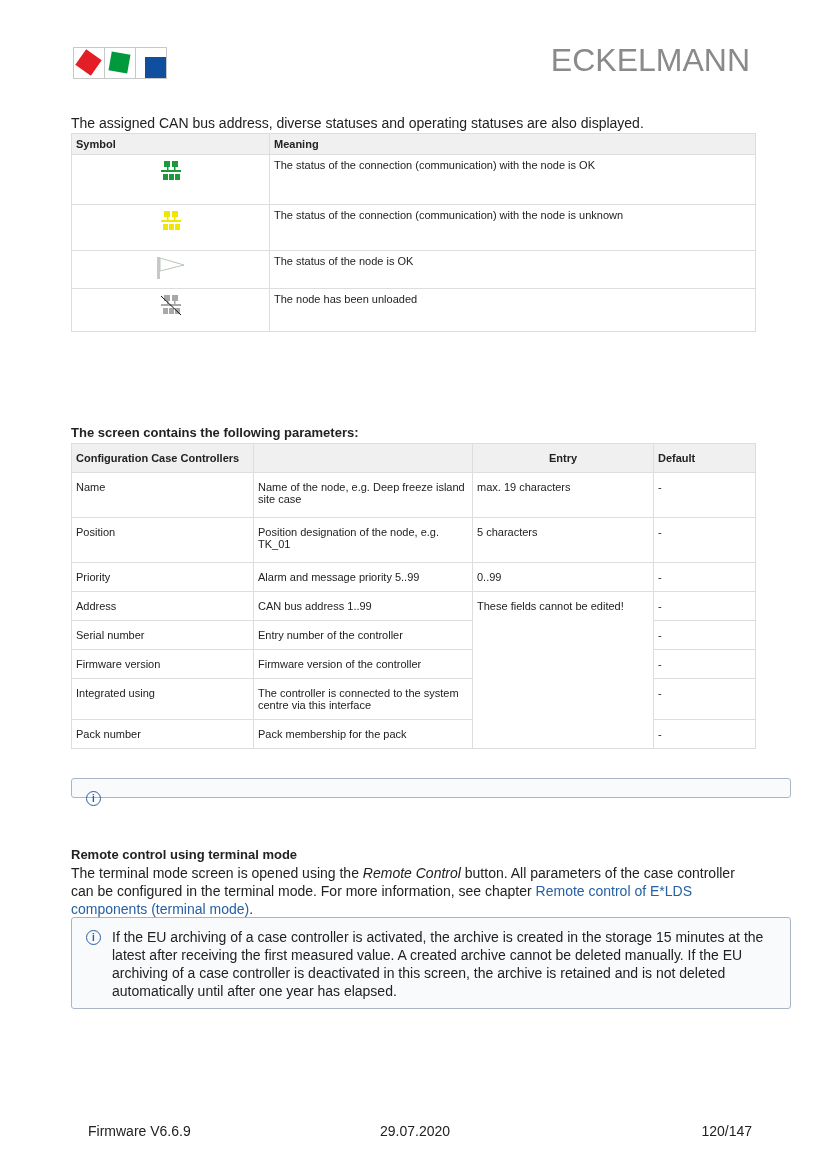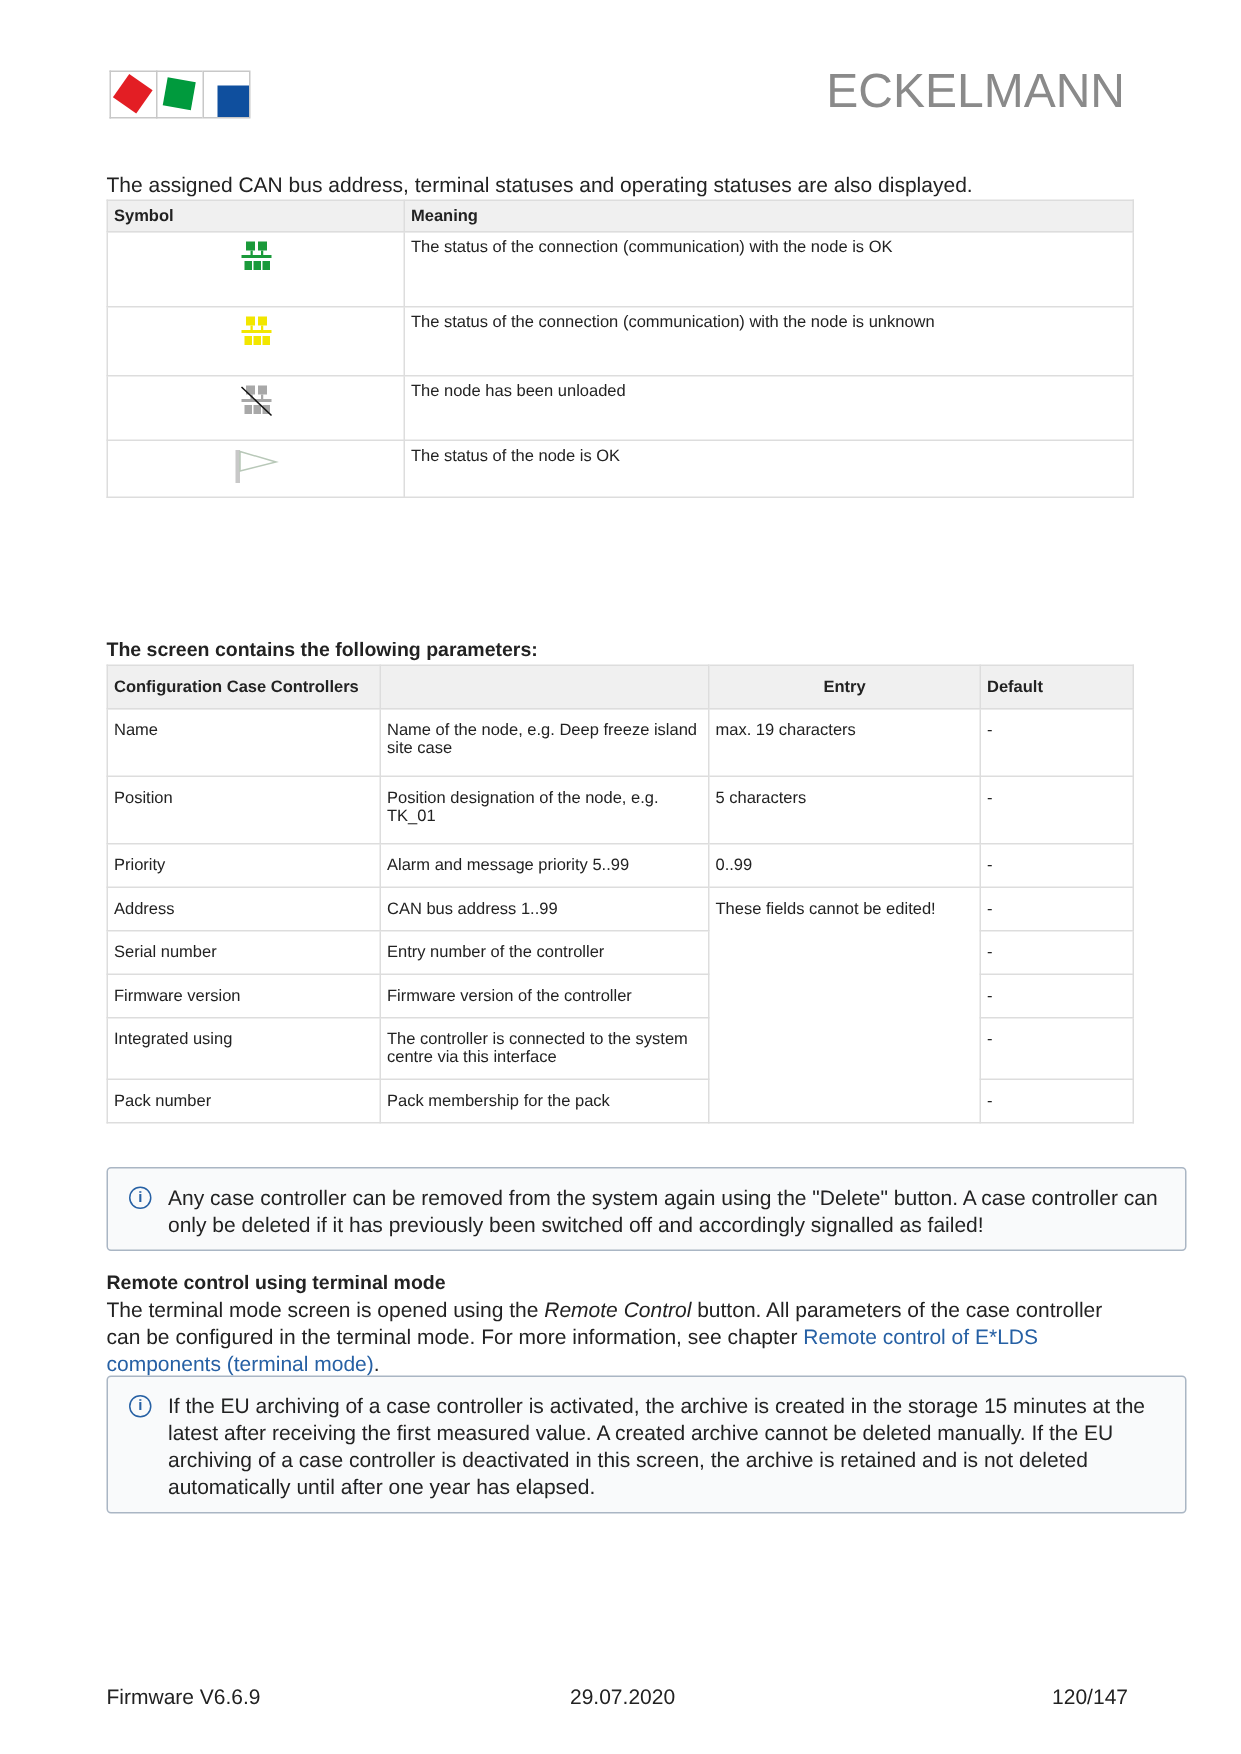--- a/index.html
+++ b/index.html
@@ -34,21 +34,21 @@
     </div>
   <div class="cell">
       <div class="sq" style="left:5px;top:5px;background:#009a3d;transform:rotate(10deg);"></div>
     </div>
   <div class="cell">
       <div class="sq" style="left:9px;top:9px;width:21px;height:21px;background:#0f4f9e;"></div>
     </div>
 </div>
 <div class="brand">ECKELMANN</div>
 
-<div class="intro">The assigned CAN bus address, terminal statuses and operating statuses are also displayed.</div>
+<div class="intro">The assigned CAN bus address, diverse statuses and operating statuses are also displayed.</div>
 
 <table class="sym-table">
   <tbody>
       <tr>
     <th style="width:189px;">Symbol</th>
     <th>Meaning</th>
   </tr>
   <tr style="height:50px;">
     <td class="sym"><svg width="24" height="24" viewBox="0 0 24 24">
             <rect x="5" y="2" width="6" height="6" fill="#1a9a3a"></rect>
@@ -68,40 +68,40 @@
             <rect x="13" y="2" width="6" height="6" fill="#f2e600"></rect>
             <rect x="8" y="8" width="1.5" height="4" fill="#f2e600"></rect>
             <rect x="15" y="8" width="1.5" height="4" fill="#f2e600"></rect>
             <rect x="2" y="11" width="20" height="2" fill="#f2e600"></rect>
             <rect x="4" y="15" width="5" height="6" fill="#f2e600"></rect>
             <rect x="10" y="15" width="5" height="6" fill="#f2e600"></rect>
             <rect x="16" y="15" width="5" height="6" fill="#f2e600"></rect>
           </svg></td>
     <td>The status of the connection (communication) with the node is unknown</td>
   </tr>
+  <tr style="height:38px;">
+    <td class="sym"><svg width="34" height="26" viewBox="0 0 34 26">
+            <rect x="3" y="2" width="3" height="22" fill="#c8c8c8"></rect>
+            <polygon points="6,3 30,10 6,16" fill="#fff" stroke="#b8c8b8" stroke-width="1"></polygon>
+          </svg></td>
+    <td>The status of the node is OK</td>
+  </tr>
   <tr style="height:43px;">
     <td class="sym"><svg width="24" height="24" viewBox="0 0 24 24">
             <rect x="5" y="2" width="6" height="6" fill="#a8a8a8"></rect>
             <rect x="13" y="2" width="6" height="6" fill="#a8a8a8"></rect>
             <rect x="8" y="8" width="1.5" height="4" fill="#a8a8a8"></rect>
             <rect x="15" y="8" width="1.5" height="4" fill="#a8a8a8"></rect>
             <rect x="2" y="11" width="20" height="2" fill="#a8a8a8"></rect>
             <rect x="4" y="15" width="5" height="6" fill="#a8a8a8"></rect>
             <rect x="10" y="15" width="5" height="6" fill="#a8a8a8"></rect>
             <rect x="16" y="15" width="5" height="6" fill="#a8a8a8"></rect>
             <line x1="2" y1="3" x2="22" y2="22" stroke="#111" stroke-width="1"></line>
           </svg></td>
     <td>The node has been unloaded</td>
-  </tr>
-  <tr style="height:38px;">
-    <td class="sym"><svg width="34" height="26" viewBox="0 0 34 26">
-            <rect x="3" y="2" width="3" height="22" fill="#c8c8c8"></rect>
-            <polygon points="6,3 30,10 6,16" fill="#fff" stroke="#b8c8b8" stroke-width="1"></polygon>
-          </svg></td>
-    <td>The status of the node is OK</td>
   </tr>
 </tbody>
   </table>
 
 <div class="param-title">The screen contains the following parameters:</div>
 
 <table class="param-table">
   <tbody>
       <tr>
     <th style="width:173px;">Configuration Case Controllers</th>
@@ -151,28 +151,27 @@
   <tr>
     <td>Pack number</td>
     <td>Pack membership for the pack</td>
     <td>-</td>
   </tr>
 </tbody>
   </table>
 
 <div class="info" style="top:778px;">
   <span class="i-icon">i</span>
-  <span>Any case controller can be removed from the system again using the "Delete" button. A case controller can only be deleted if it has previously been switched off and accordingly signalled as failed!</span>
 </div>
 
 <div class="rc">
   <b>Remote control using terminal mode</b><br>
   <span>The terminal mode screen is opened using the </span><i>Remote Control</i><span> button. All parameters of the case controller can be configured in the terminal mode. For more information, see chapter </span><span class="link">Remote control of E*LDS components (terminal mode)</span><span>.</span>
 </div>
 
 <div class="info" style="top:917px;">
   <span class="i-icon">i</span>
   <span>If the EU archiving of a case controller is activated, the archive is created in the storage 15 minutes at the latest after receiving the first measured value. A created archive cannot be deleted manually. If the EU archiving of a case controller is deactivated in this screen, the archive is retained and is not deleted automatically until after one year has elapsed.</span>
 </div>
 
-<div class="footer" style="left:71px;">Firmware V6.6.9</div>
+<div class="footer" style="left:88px;">Firmware V6.6.9</div>
 <div class="footer" style="left:380px;">29.07.2020</div>
 <div class="footer" style="right:75px;">120/147</div>
 
 </body></html>

